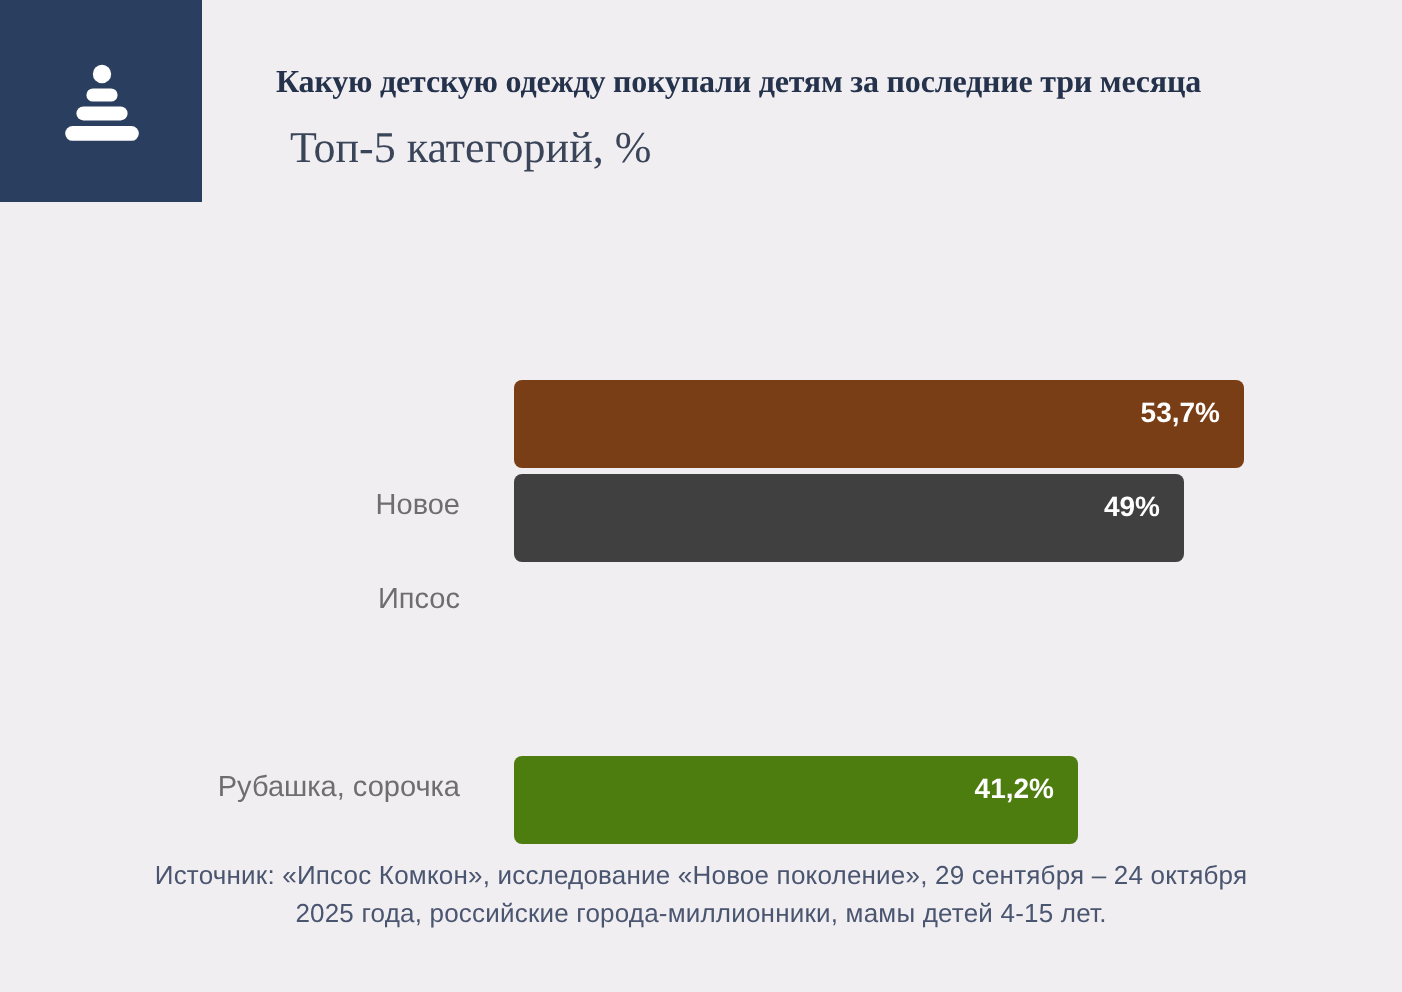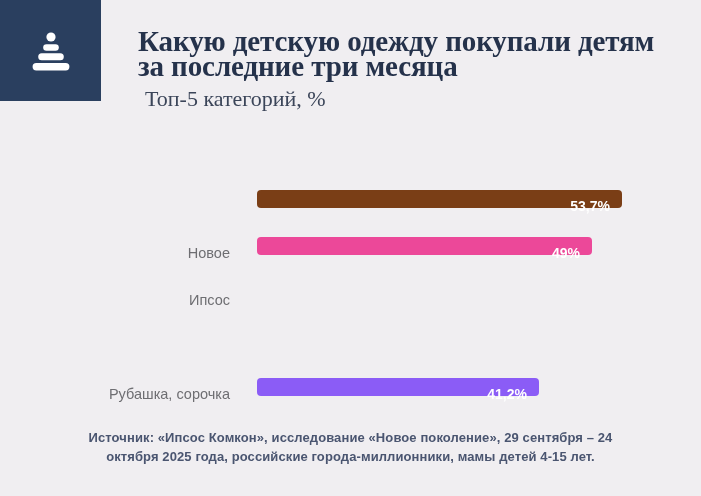--- a/index.html
+++ b/index.html
@@ -47,21 +47,21 @@
   }
   .title-block {
     position: absolute;
     left: 138px;
     top: 29px;
     width: 545px;
   }
   .title-main {
     font-family: "Liberation Serif", serif;
     font-weight: bold;
-    font-size: 29px;
+    font-size: 16px;
     line-height: 25px;
     color: #25324b;
     letter-spacing: -0.1px;
   }
   .title-sub {
     font-family: "Liberation Serif", serif;
     font-weight: normal;
     font-size: 22px;
     line-height: 24px;
     color: #3b4559;
@@ -97,21 +97,21 @@
     white-space: nowrap;
   }
   .bar-track {
     position: absolute;
     left: 257px;
     top: 0;
     height: 33px;
   }
   .bar-fill {
     position: relative;
-    height: 18px;
+    height: 44px;
     border-radius: 4px;
     box-sizing: border-box;
   }
   .bar-value {
     position: absolute;
     right: 12px;
     top: 0;
     height: 33px;
     line-height: 33px;
     font-family: "Liberation Sans", sans-serif;
@@ -124,21 +124,21 @@
   
   .footer {
     position: absolute;
     left: 0;
     top: 428px;
     width: 701px;
     text-align: center;
   }
   .footer-text {
     font-family: "Liberation Sans", sans-serif;
-    font-weight: bold;
+    font-weight: normal;
     font-size: 13px;
     line-height: 19px;
     color: #4a5570;
     letter-spacing: 0.1px;
     padding: 0 62px;
   }
 </style>
 </head>
 <body>
 
@@ -165,37 +165,37 @@
       <div class="bar-track" style="width:365px;">
         <div class="bar-fill" style="width:100%;background:#7a3e16;">
           <span class="bar-value">53,7%</span>
         </div>
       </div>
     </div>
 
     <div class="bar-row" style="top:59px;">
       <div class="bar-label">Новое</div>
       <div class="bar-track" style="width:335px;">
-        <div class="bar-fill" style="width:100%;background:#ec4899;">
+        <div class="bar-fill" style="width:100%;background:#404040;">
           <span class="bar-value">49%</span>
         </div>
       </div>
     </div>
 
     <div class="bar-row" style="top:106px;">
       <div class="bar-label">Ипсос</div>
     </div>
 
     <div class="bar-row" style="top:153px;">
     </div>
 
     <div class="bar-row" style="top:200px;">
       <div class="bar-label">Рубашка, сорочка</div>
       <div class="bar-track" style="width:282px;">
-        <div class="bar-fill" style="width:100%;background:#8b5cf6;text-align:center;">
+        <div class="bar-fill" style="width:100%;background:#4d7c0f;text-align:center;">
           <span class="bar-value">41,2%</span>
         </div>
       </div>
     </div>
 
   </div>
 
   <div class="footer">
     <div class="footer-text">Источник: «Ипсос Комкон», исследование «Новое поколение», 29 сентября – 24 октября 2025 года, российские города-миллионники, мамы детей 4-15 лет.</div>
   </div>

